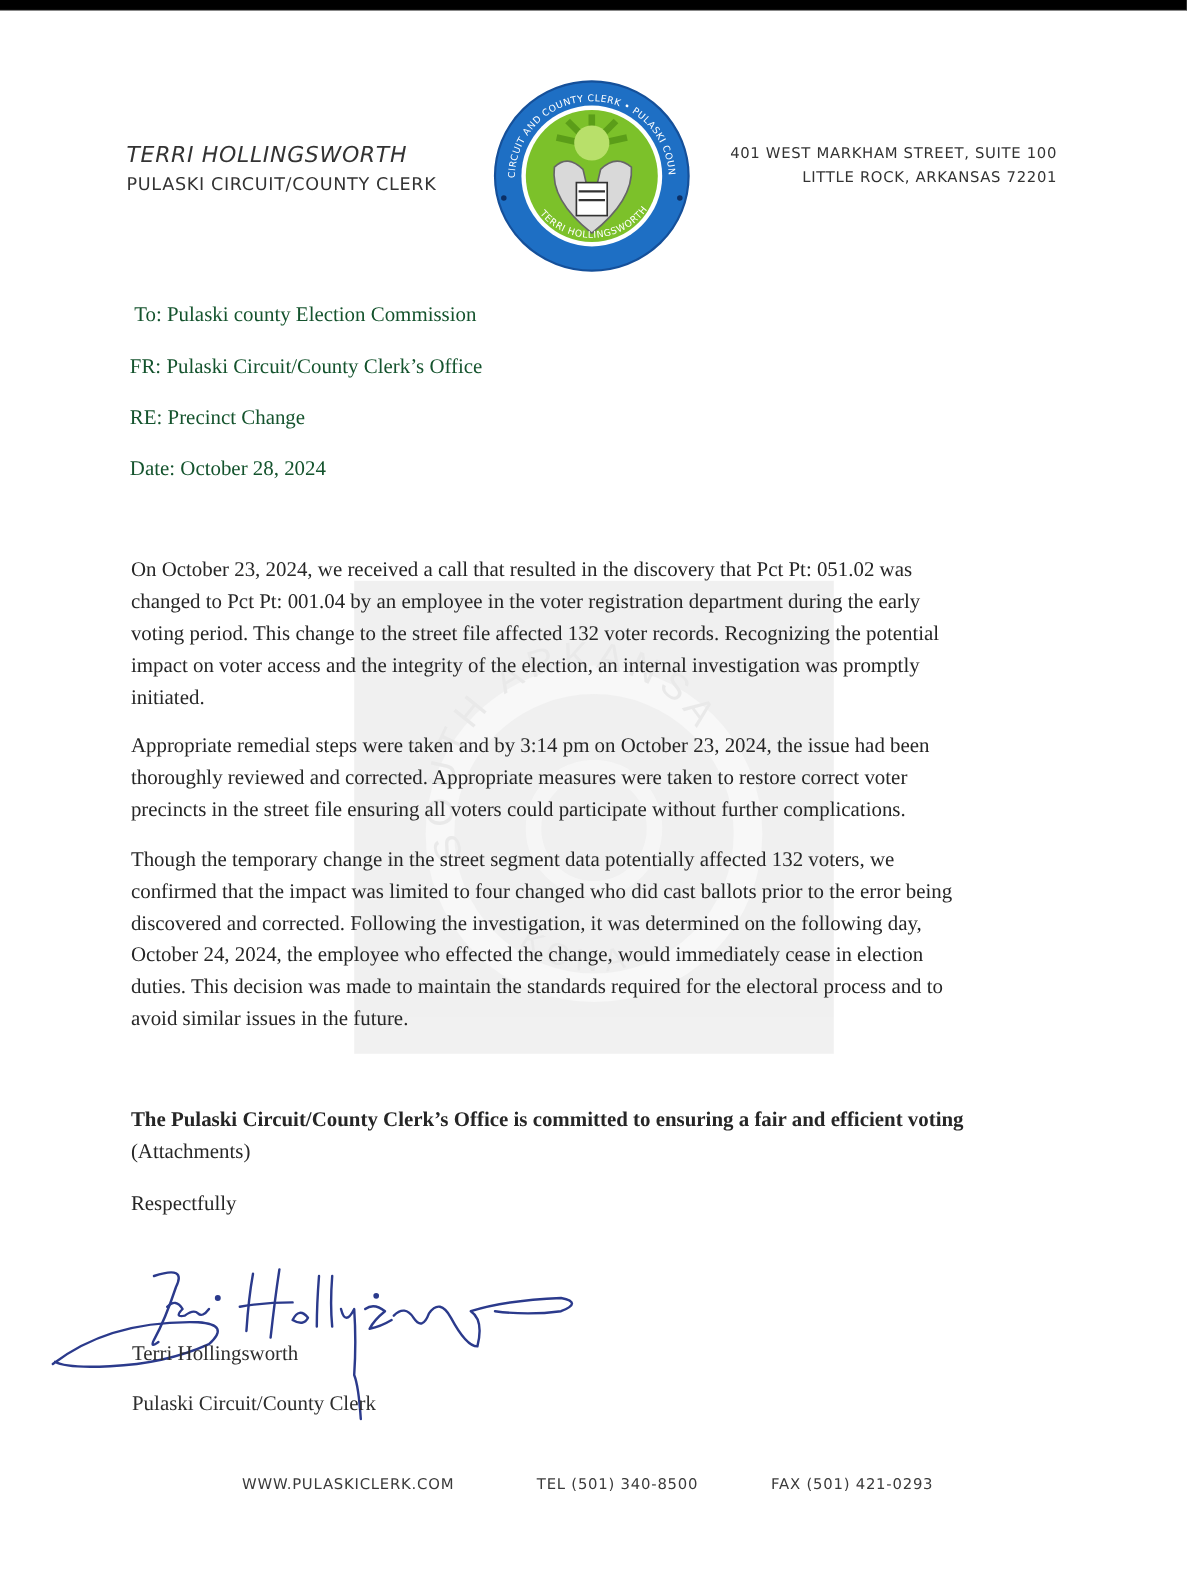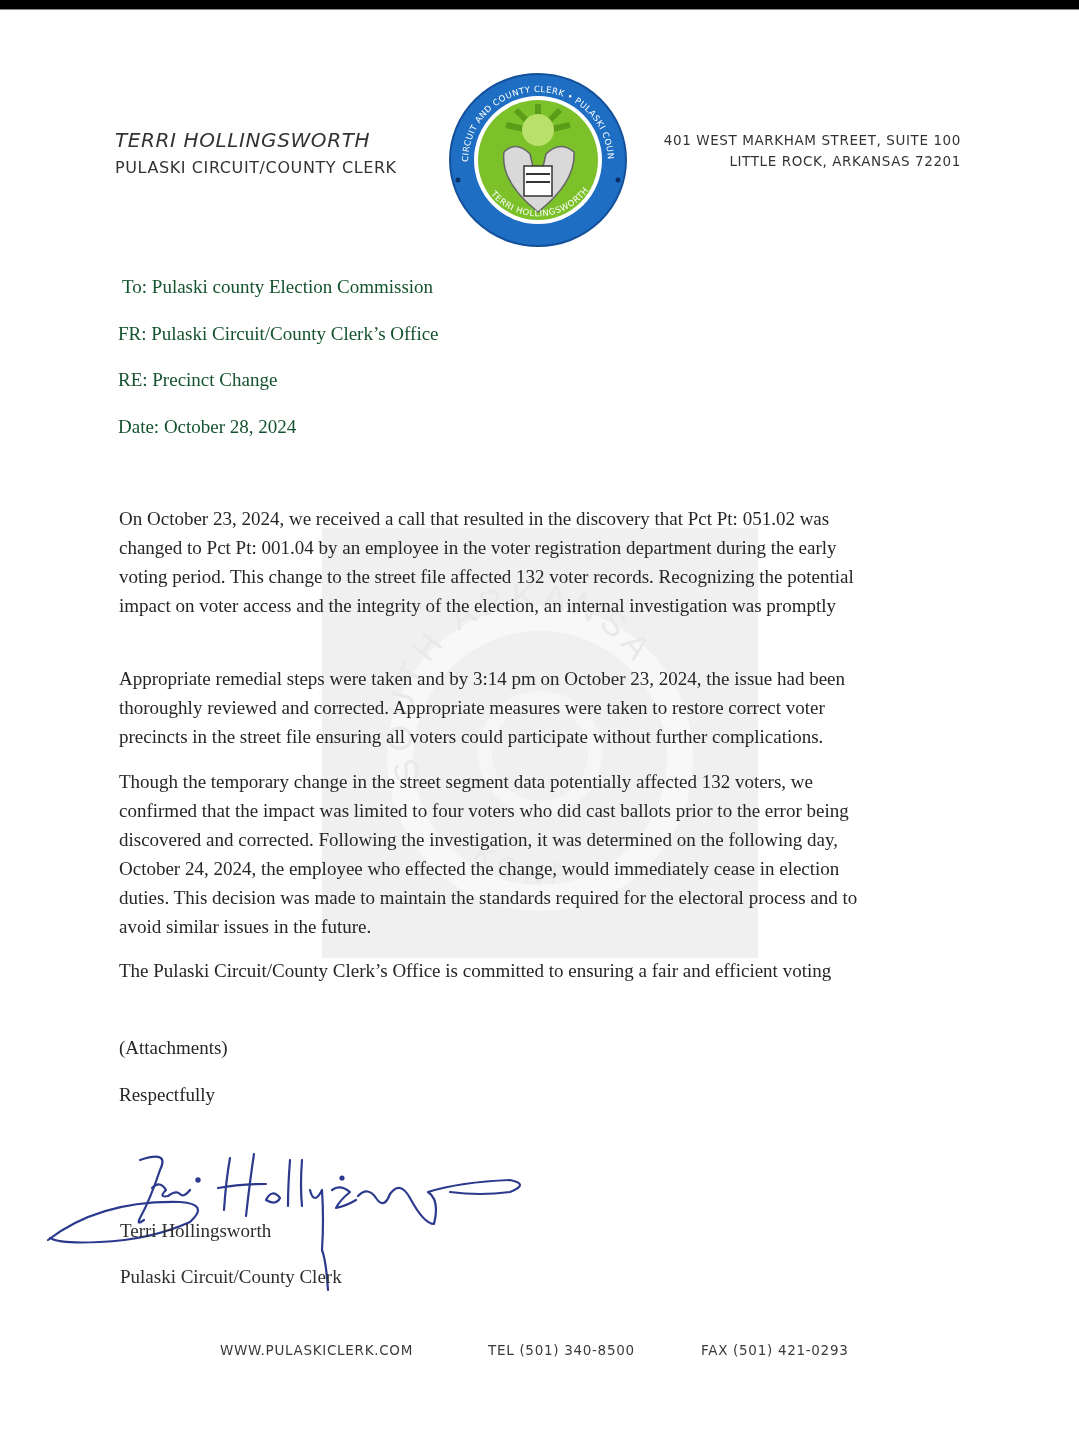--- a/index.html
+++ b/index.html
@@ -93,38 +93,39 @@
 <div class="memo" style="top:276px; left:122px;">To: Pulaski county Election Commission</div>
 <div class="memo" style="top:323px;">FR: Pulaski Circuit/County Clerk’s Office</div>
 <div class="memo" style="top:369px;">RE: Precinct Change</div>
 <div class="memo" style="top:416px;">Date: October 28, 2024</div>
 
 <div class="para" style="top:504px;">
   <span class="line">On October 23, 2024, we received a call that resulted in the discovery that Pct Pt: 051.02 was</span>
   <span class="line">changed to Pct Pt: 001.04 by an employee in the voter registration department during the early</span>
   <span class="line">voting period. This change to the street file affected 132 voter records. Recognizing the potential</span>
   <span class="line">impact on voter access and the integrity of the election, an internal investigation was promptly</span>
+  <span class="line">initiated.</span>
 </div>
 
 <div class="para" style="top:664px;">
   <span class="line">Appropriate remedial steps were taken and by 3:14 pm on October 23, 2024, the issue had been</span>
   <span class="line">thoroughly reviewed and corrected. Appropriate measures were taken to restore correct voter</span>
   <span class="line">precincts in the street file ensuring all voters could participate without further complications.</span>
 </div>
 
 <div class="para" style="top:767px;">
   <span class="line">Though the temporary change in the street segment data potentially affected 132 voters, we</span>
-  <span class="line">confirmed that the impact was limited to four voters who did cast ballots prior to the error being</span>
+  <span class="line">confirmed that the impact was limited to four changed who did cast ballots prior to the error being</span>
   <span class="line">discovered and corrected. Following the investigation, it was determined on the following day,</span>
   <span class="line">October 24, 2024, the employee who effected the change, would immediately cease in election</span>
   <span class="line">duties. This decision was made to maintain the standards required for the electoral process and to</span>
   <span class="line">avoid similar issues in the future.</span>
 </div>
 
-<div class="para" style="top:956px;">
+<div class="para" style="top:1004px;font-weight:bold;">
   <span class="line">The Pulaski Circuit/County Clerk’s Office is committed to ensuring a fair and efficient voting</span>
 </div>
 
 <div class="para" style="top:1033px;">(Attachments)</div>
 <div class="para" style="top:1080px;">Respectfully</div>
 
 <svg class="sig-svg" width="500" height="160" viewBox="0 0 500 160">
   <g fill="none" stroke="#2b3a8c" stroke-width="2.2" stroke-linecap="round" stroke-linejoin="round">
     <path d="M8 100 Q60 60 140 62 Q170 64 150 82 Q110 100 60 102 Q20 104 10 98"></path>
     <path d="M100 20 Q130 10 120 30 Q110 60 100 78 Q96 86 104 80"></path>

